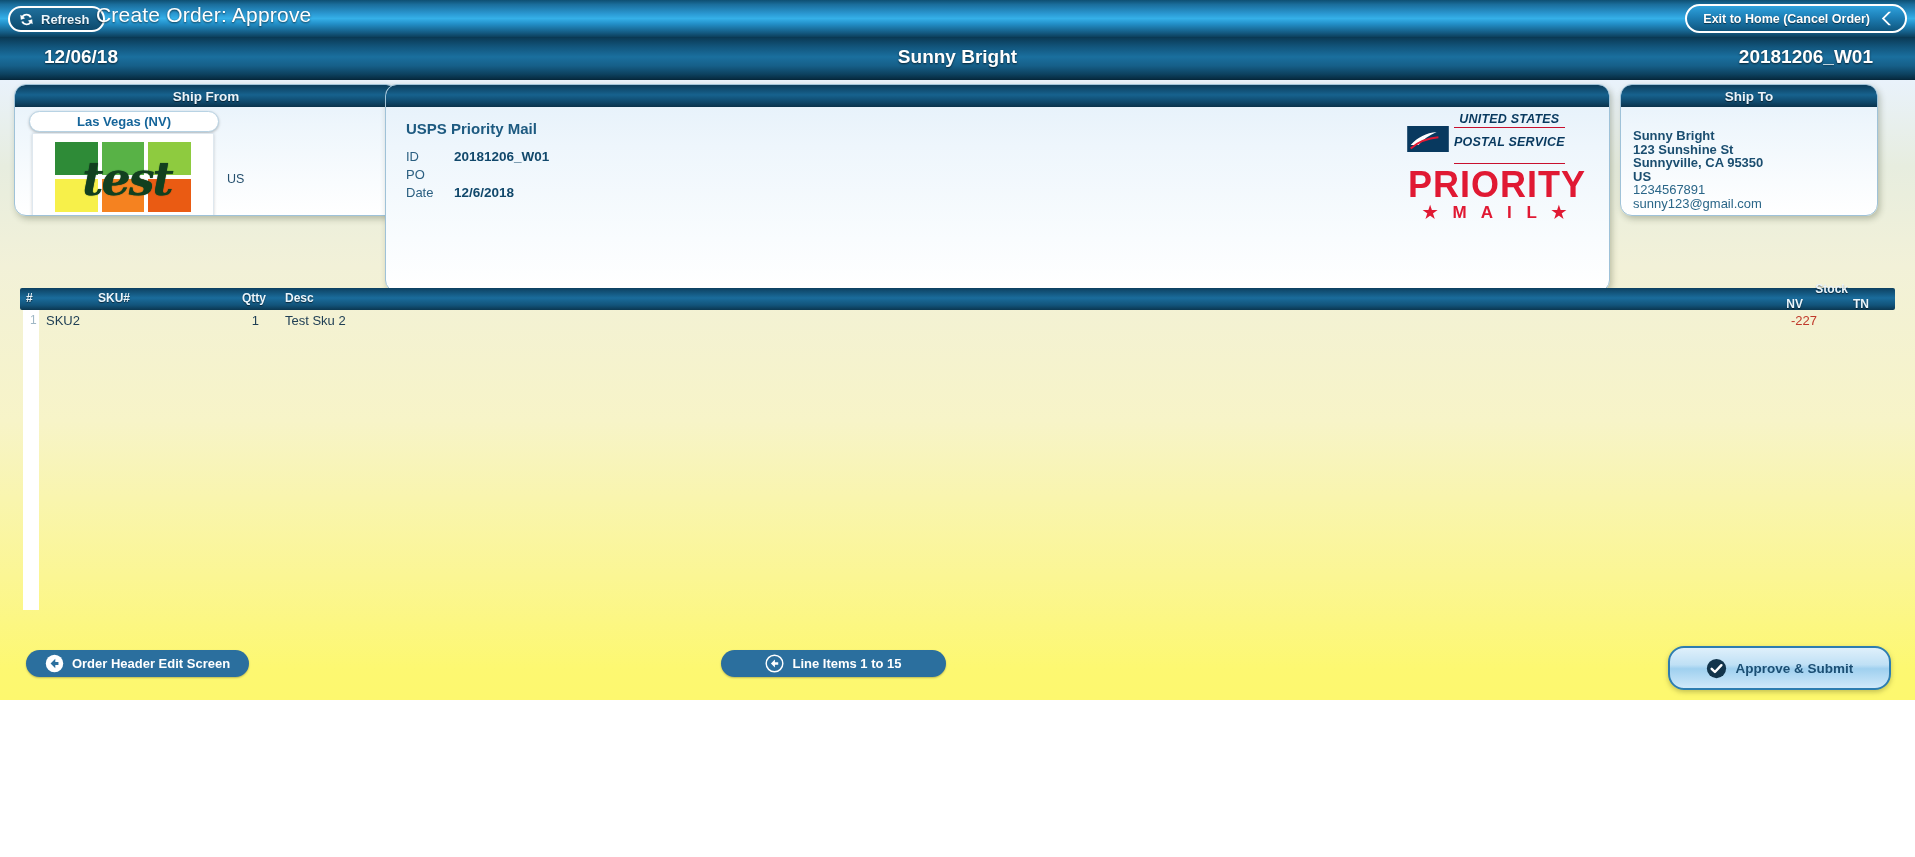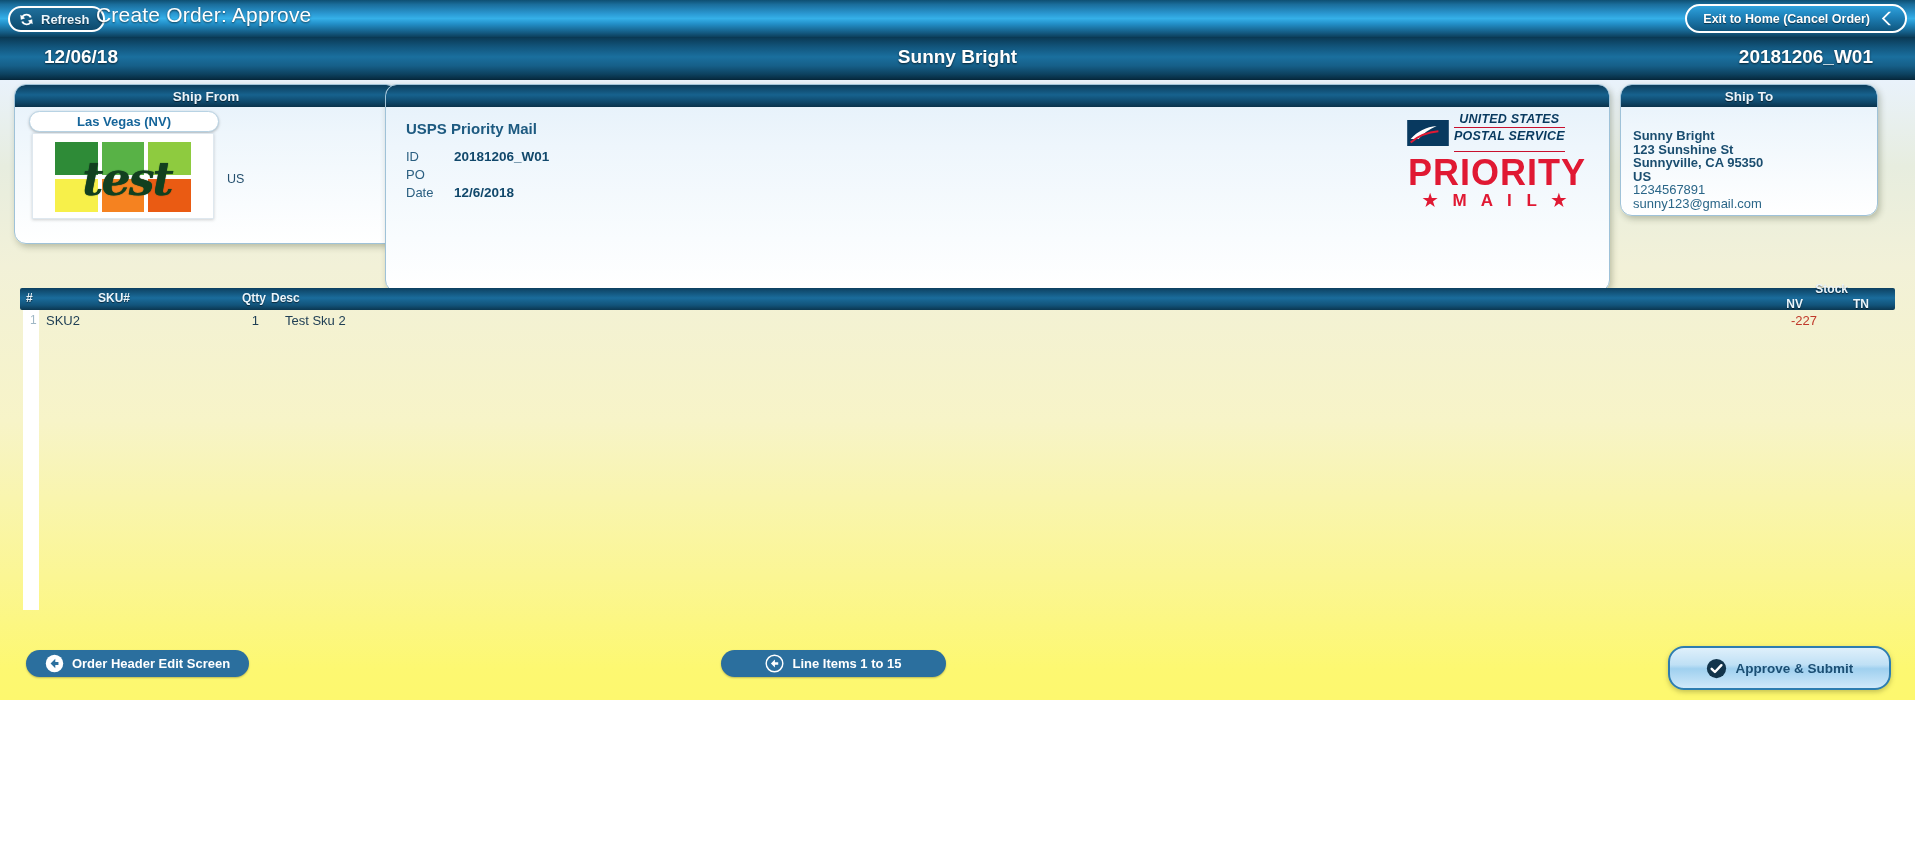--- a/index.html
+++ b/index.html
@@ -90,21 +90,21 @@
   .panel-head {
     height: 22px; width: 100%;
     background: linear-gradient(to bottom, #0c3d5b 0%, #17628e 45%, #0e4668 80%, #0a324b 100%);
     color: #eaf4fb; font-size: 13.5px; font-weight: bold;
     display: flex; align-items: center; justify-content: center;
     text-shadow: 0 1px 1px rgba(0,0,0,.6);
     border-radius: 10px 10px 0 0;
   }
 
   
-  #ship-from { left: 14px; top: 84px; width: 384px; height: 160px; }
+  #ship-from { left: 14px; top: 84px; width: 384px; height: 132px; }
   .sf-chip {
     position: absolute; left: 14px; top: 26px; width: 190px; height: 21px;
     background: #ffffff; border: 1px solid #b8d3e4; border-radius: 11px;
     color: #15659a; font-size: 13px; font-weight: bold;
     display: flex; align-items: center; justify-content: center;
     box-shadow: 0 1px 3px rgba(0,0,0,.25);
   }
   .sf-logo {
     position: absolute; left: 17px; top: 48px; width: 182px; height: 86px;
     background: #ffffff; border: 1px solid #dfe8ef;
@@ -144,22 +144,22 @@
   }
   .usps-top { display: flex; align-items: center; gap: 5px; }
   .usps-eagle { width: 42px; height: 26px; flex: 0 0 42px; }
   .usps-words { line-height: 1.0; text-align: center; }
   .usps-w1 {
     font-size: 12.5px; font-weight: bold; font-style: italic; color: #08395f;
     letter-spacing: .2px; border-bottom: 1.6px solid #c8102e; padding-bottom: 1px;
   }
   .usps-w2 {
     font-size: 12.5px; font-weight: bold; font-style: italic; color: #08395f;
-    letter-spacing: .2px; border-bottom: 1.6px solid #c8102e; margin-top: 2px;
-    padding-bottom: 9px;
+    letter-spacing: .2px; border-bottom: 1.6px solid #c8102e; margin-top: 8px;
+    padding-bottom: 15px;
   }
   .usps-pri {
     text-align: center; font-size: 36px; font-weight: bold; color: #e01933;
     letter-spacing: 1px; margin-top: 3px; line-height: 1;
   }
   .usps-mail {
     text-align: center; font-size: 17px; font-weight: bold; color: #e01933;
     letter-spacing: 5px; line-height: 1; margin-top: 1px;
   }
 
@@ -175,21 +175,21 @@
     background: linear-gradient(to bottom, #0d4060 0%, #1a6c9b 45%, #12537a 78%, #0b3751 100%);
     border-radius: 2px;
   }
   .th {
     position: absolute; top: 3px; font-size: 12px; font-weight: bold;
     color: #eaf5fc; text-shadow: 0 1px 1px rgba(0,0,0,.55);
   }
   .th-hash  { left: 6px; }
   .th-sku   { left: 78px; }
   .th-qtty  { left: 222px; }
-  .th-desc  { left: 251px; text-align: center; }
+  .th-desc  { left: 265px; text-align: center; }
   .th-stock { right: 47px; top: -6px; }
   .th-nv    { right: 92px; top: 9px; }
   .th-tn    { right: 26px; top: 9px; }
 
   .gutter {
     position: absolute; left: 23px; top: 310px; width: 16px; height: 300px;
     background: #ffffff;
   }
   .row {
     position: absolute; left: 20px; top: 311px; width: 1875px; height: 22px;

